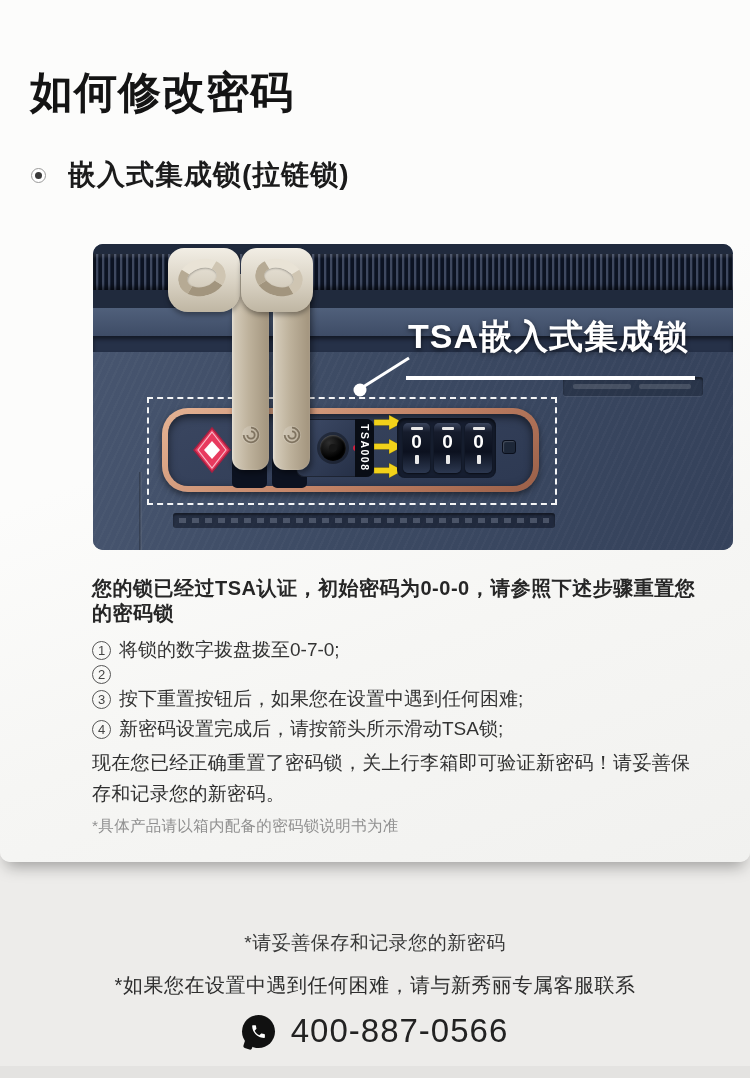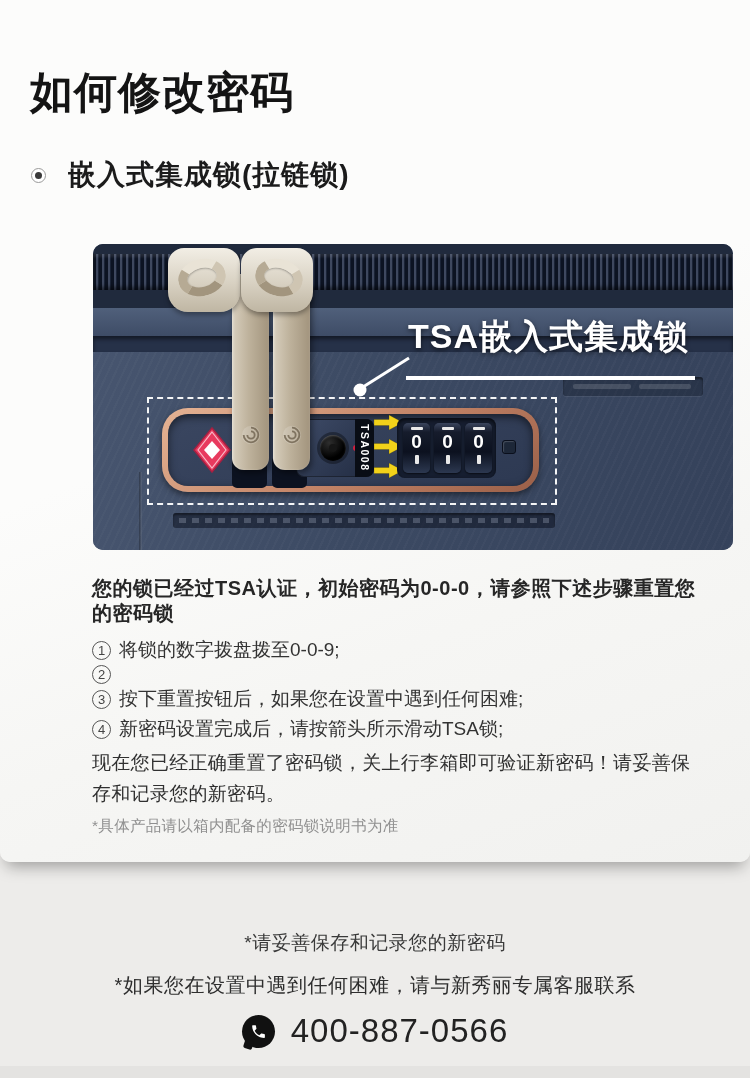--- a/index.html
+++ b/index.html
@@ -250,21 +250,21 @@
         <line x1="316" y1="114" x2="270" y2="143" stroke="#ffffff" stroke-width="3"></line>
         <circle cx="267" cy="146" r="6.5" fill="#ffffff"></circle>
       </svg>
     </div>
 
     <div class="instructions">
       <p class="intro">您的锁已经过TSA认证，初始密码为0-0-0，请参照下述步骤重置您的密码锁</p>
       <ol class="steps">
         <li>
           <span class="step-num">1</span>
-          <span>将锁的数字拨盘拨至0-0-9;</span>
+          <span>将锁的数字拨盘拨至0-7-0;</span>
         </li>
         <li>
           <span class="step-num">2</span>
         </li>
         <li>
           <span class="step-num">3</span>
           <span>按下重置按钮后，如果您在设置中遇到任何困难;</span>
         </li>
         <li>
           <span class="step-num">4</span>

